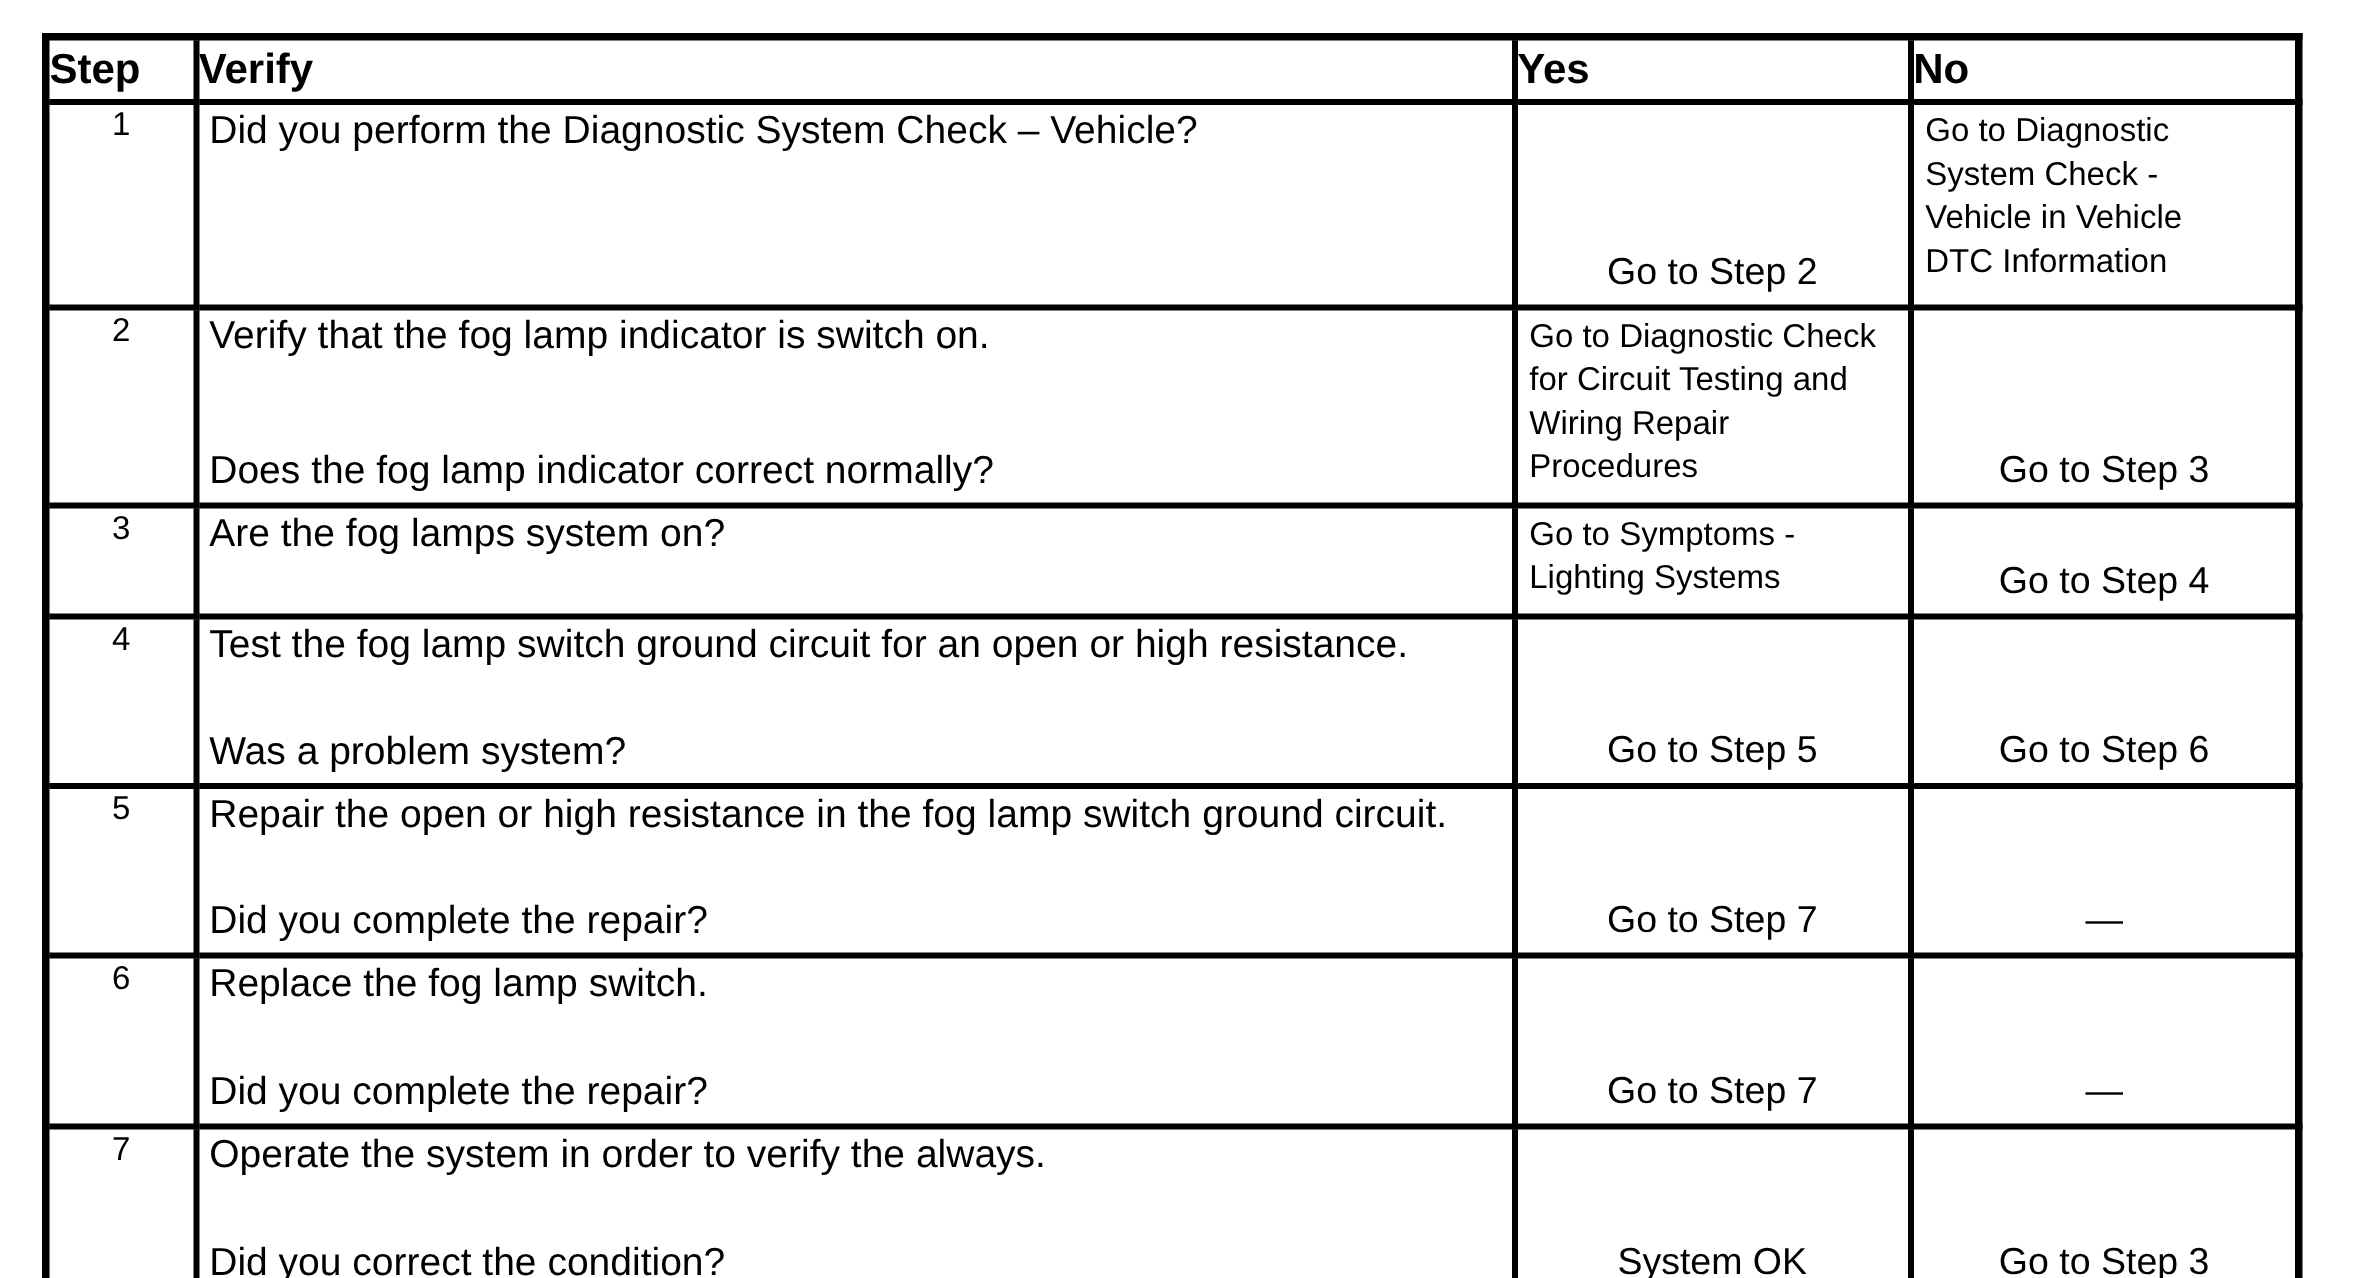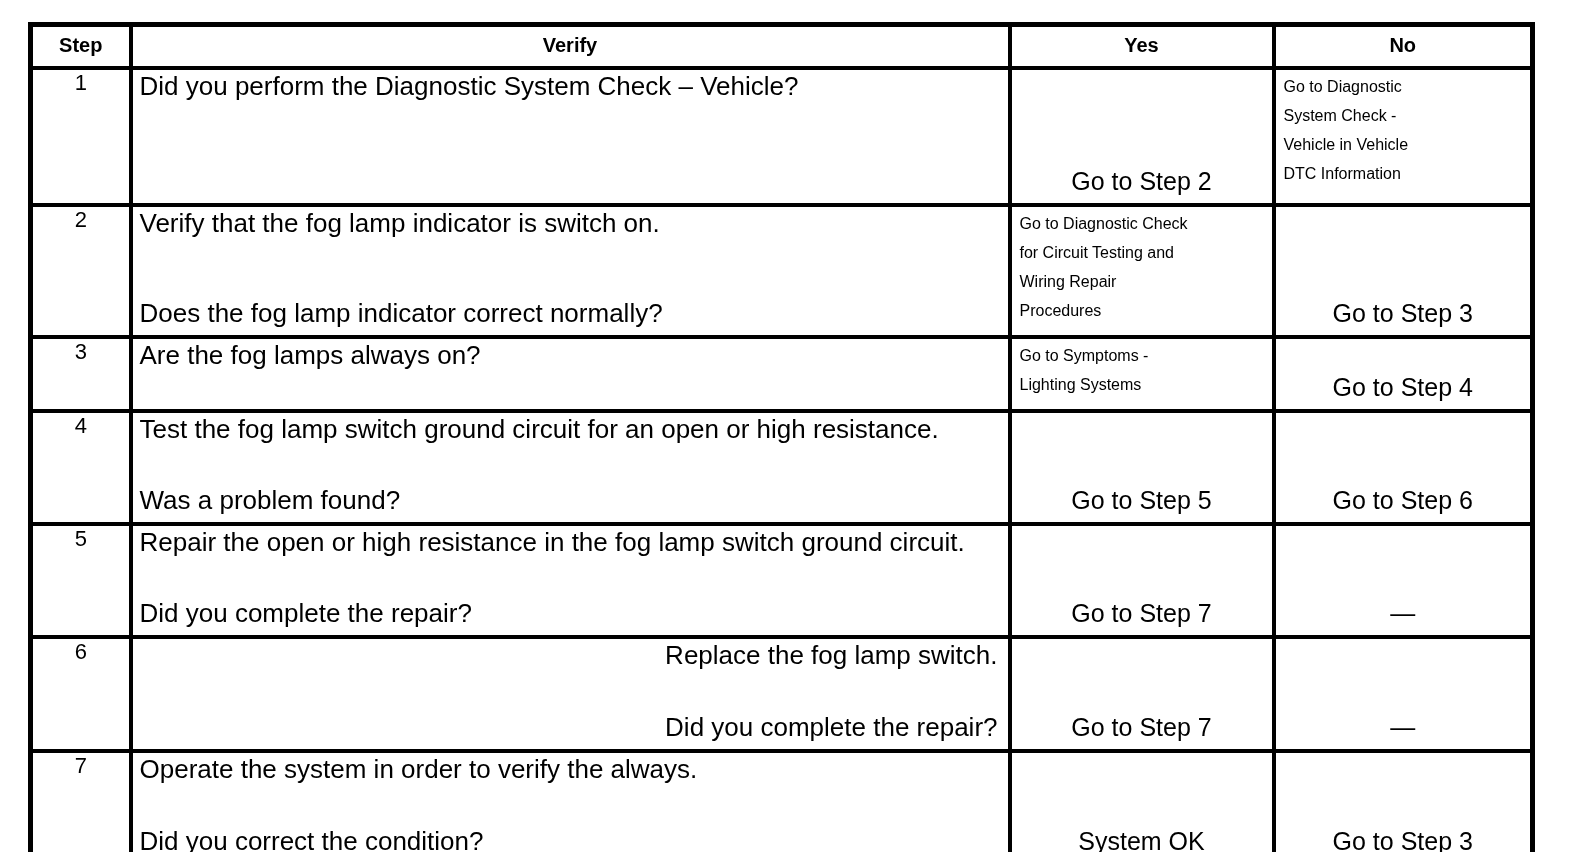--- a/index.html
+++ b/index.html
@@ -28,23 +28,23 @@
   }
   table.diag th,
   table.diag td {
     border: 4px solid #000000;
     padding: 0;
     vertical-align: top;
     overflow: hidden;
     background: #ffffff;
   }
   table.diag th {
-    font-size: 20px;
+    font-size: 28px;
     font-weight: bold;
-    text-align: center;
+    text-align: left;
     vertical-align: middle;
     height: 33px;
     padding: 2px 0 4px 0;
   }
   td.step-cell {
     text-align: center;
     vertical-align: middle;
     font-size: 22px;
     line-height: 26px;
   }
@@ -63,32 +63,32 @@
     align-items: flex-end;
     justify-content: center;
     text-align: center;
     padding: 2px 4px 8px 4px;
     font-size: 25px;
     line-height: 28px;
   }
   
   .ref-box {
     padding: 2px 4px 2px 8px;
-    font-size: 16px;
+    font-size: 22px;
     line-height: 29px;
     white-space: pre-line;
     text-align: left;
   }
   
   .h-r1 { height: 123px; }
   .h-r2 { height: 118px; }
   .h-r3 { height: 60px;  }
   .h-r4 { height: 99px;  }
   .h-r5 { height: 99px;  }
-  .h-r6 { height: 100px; align-items: flex-end; }
+  .h-r6 { height: 100px; }
   .h-r7 { height: 100px; }
 </style>
 </head>
 <body>
 
 <div class="doc-canvas">
   <table class="diag">
     <colgroup>
       <col style="width:100px">
       <col style="width:879px">
@@ -137,38 +137,38 @@
 Procedures</div>
         </td>
         <td>
           <div class="goto-box h-r2">Go to Step 3</div>
         </td>
       </tr>
       <tr>
         <td class="step-cell">3</td>
         <td>
           <div class="action-box h-r3">
-            <div>Are the fog lamps always on?</div>
+            <div>Are the fog lamps system on?</div>
             <div></div>
           </div>
         </td>
         <td>
           <div class="ref-box h-r3">Go to Symptoms -
 Lighting Systems</div>
         </td>
         <td>
           <div class="goto-box h-r3">Go to Step 4</div>
         </td>
       </tr>
       <tr>
         <td class="step-cell">4</td>
         <td>
           <div class="action-box h-r4">
             <div>Test the fog lamp switch ground circuit for an open or high resistance.</div>
-            <div>Was a problem found?</div>
+            <div>Was a problem system?</div>
           </div>
         </td>
         <td>
           <div class="goto-box h-r4">Go to Step 5</div>
         </td>
         <td>
           <div class="goto-box h-r4">Go to Step 6</div>
         </td>
       </tr>
       <tr>

